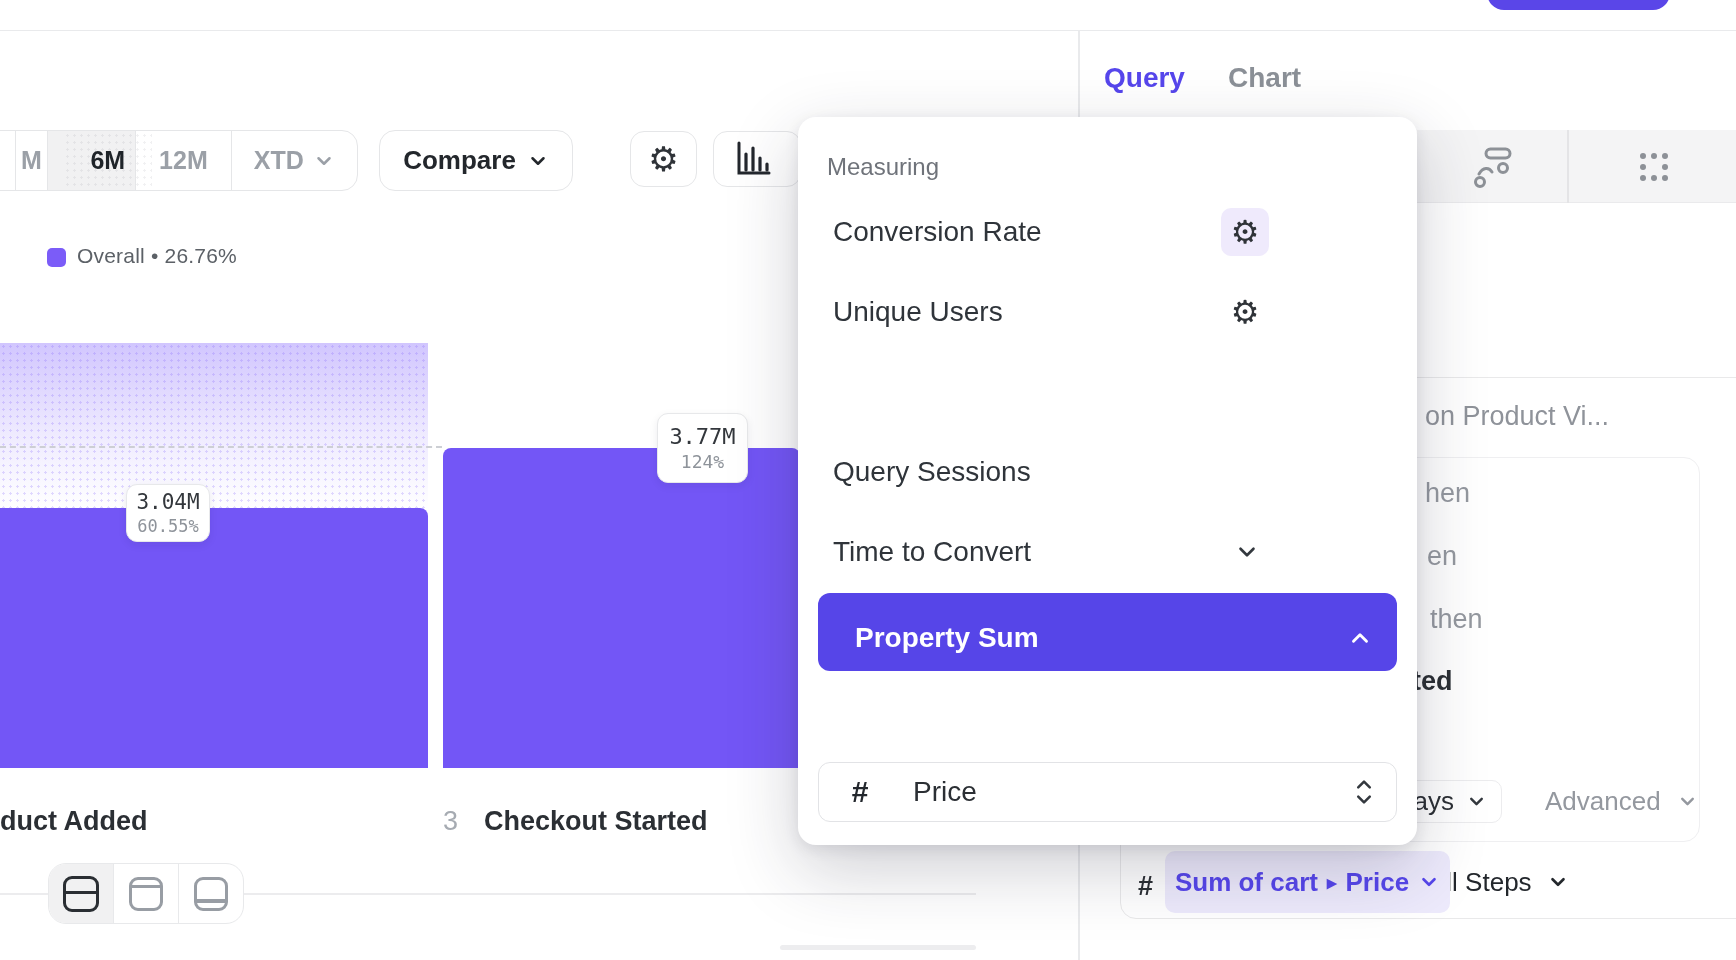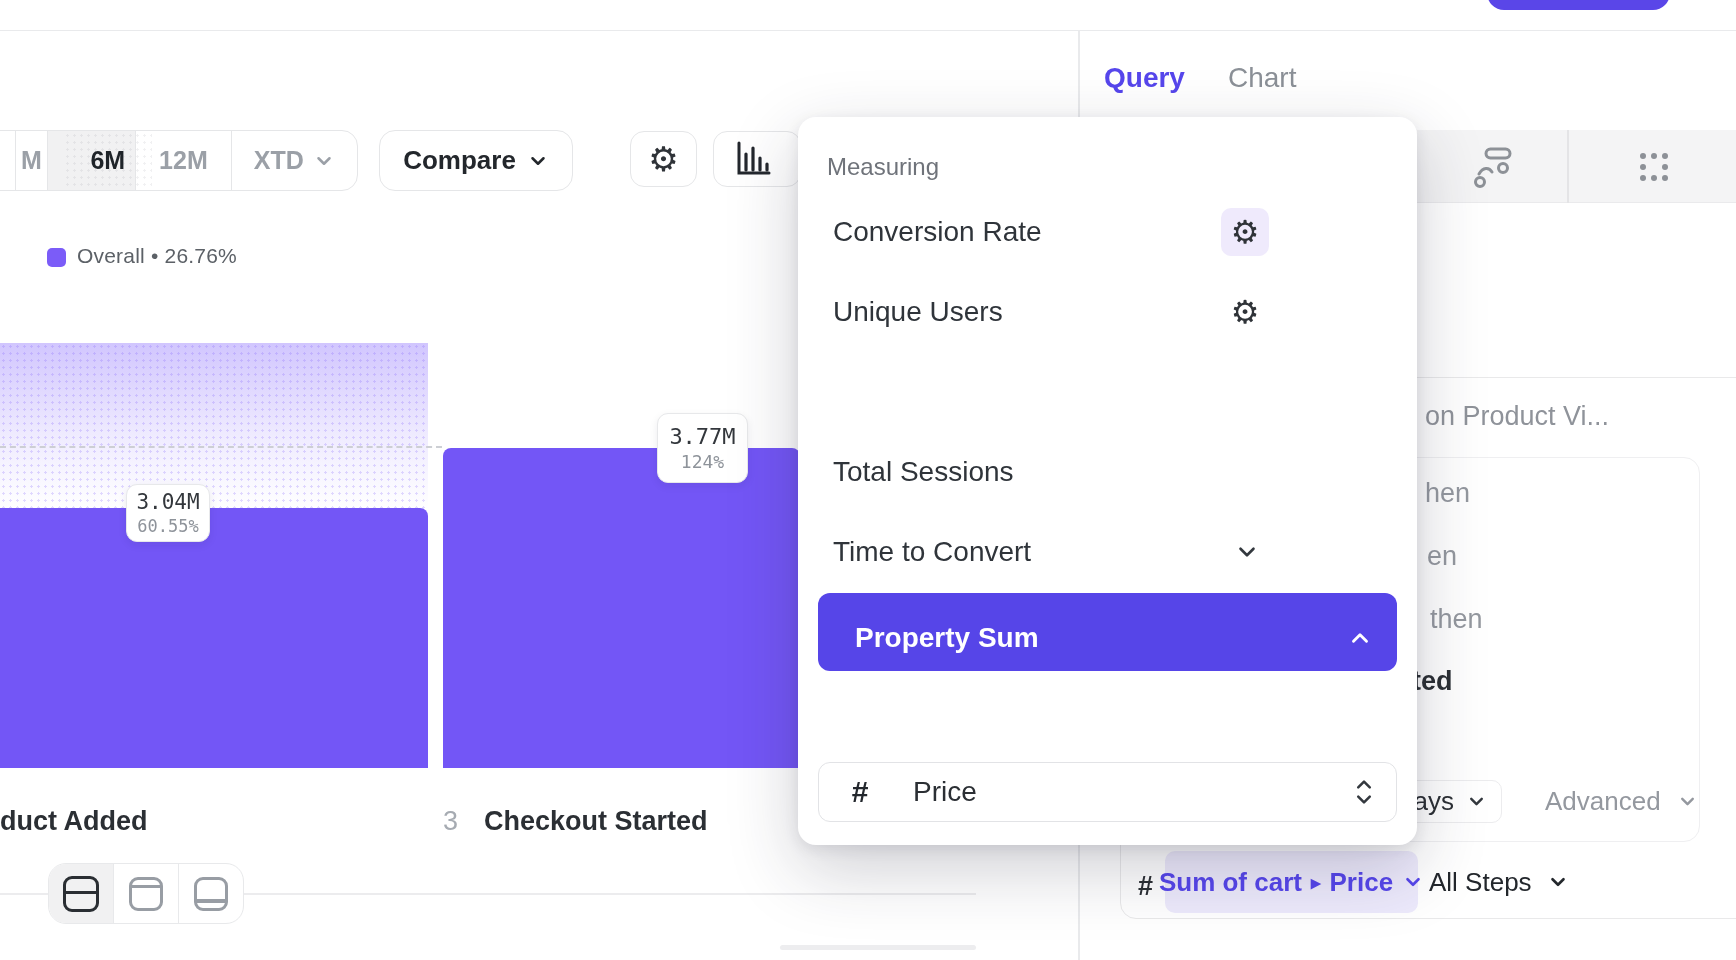--- a/index.html
+++ b/index.html
@@ -77,21 +77,21 @@
   .tgl-dark::after { content:""; position:absolute; left:0; right:0; top:12px; height:3.5px; background:#2a2e33; }
   .tgl-gray { border:3px solid #989da4; width:34px; height:34px; }
   .tgl-top::after { content:""; position:absolute; left:0; right:0; top:5px; height:3px; background:#989da4; }
   .tgl-bot::after { content:""; position:absolute; left:0; right:0; bottom:5px; height:4px; background:#989da4; }
   .bottom-sliver { left:780px; top:945px; width:196px; height:5px; border-radius:3px; background:#ededef; }
 
   
   .vdivider { left:1078px; top:31px; width:1.5px; height:929px; background:#e9eaec; }
   .tab { top:62px; font-size:28px; white-space:nowrap; }
   .tab-query { left:1104px; color:#5646ec; font-weight:600; }
-  .tab-chart { left:1228px; color:#8b9097; font-weight:400; }
+  .tab-chart { left:1228px; color:#8b9097; font-weight:700; }
   .tab-underline { left:1102px; top:118px; width:77px; height:7px; border-radius:3.5px; background:#5646ec; }
   .rp-toolbar { left:1417px; top:130px; width:319px; height:73px; background:#f4f4f5;
     border-bottom:1.5px solid #eaeaec; }
   .rp-tb-div { left:1567px; top:130px; width:1.5px; height:73px; background:#e4e4e6; }
   .icon-slot { display:flex; align-items:center; justify-content:center; }
   .flows-slot { left:1468px; top:142px; width:52px; height:50px; }
   .grid-slot { left:1628px; top:142px; width:52px; height:50px; }
 
   .outer-card { left:1120px; top:377px; width:660px; height:542px; border:1.5px solid #e9e9ea; border-radius:16px; }
   .inner-card { left:1142px; top:457px; width:558px; height:385px; border:1.5px solid #efeff1; border-radius:16px; }
@@ -99,21 +99,21 @@
   .frag { font-size:27px; color:#94989f; font-weight:500; white-space:nowrap; }
   .frag-dark { color:#2b2f34; font-weight:600; }
   .days-btn { left:1392px; top:780px; width:110px; height:43px; border-radius:10px;
     border:1.5px solid #ececee; background:#fff; display:flex; align-items:center;
     justify-content:flex-end; gap:12px; padding-right:14px;
     font-size:26px; color:#2b2f34; font-weight:500; }
   .advanced { left:1545px; top:786px; display:flex; align-items:center; gap:16px;
     font-size:26px; color:#94989f; font-weight:500; }
 
   .hash-pre { left:1138px; top:871px; font-size:27px; font-weight:600; color:#2b2f34; }
-  .sum-chip { left:1165px; top:851px; width:253px; height:62px; border-radius:10px;
+  .sum-chip { left:1165px; top:851px; width:285px; height:62px; border-radius:10px;
     background:#edeafc; display:flex; align-items:center; justify-content:center; gap:9px;
     color:#5646ec; font-size:26px; font-weight:600; white-space:nowrap; z-index:2; }
   .sum-chip .arrow { font-size:19px; }
   .all-steps { left:1429px; top:860px; height:44px; display:flex; align-items:center; gap:15px;
     font-size:26px; font-weight:500; color:#23272c; white-space:nowrap; }
 
   
   .dropdown { left:798px; top:117px; width:619px; height:728px; background:#fff;
     border-radius:18px; box-shadow:0 24px 70px rgba(35,35,60,0.22), 0 4px 14px rgba(35,35,60,0.10);
     z-index:50; }
@@ -307,21 +307,21 @@
           <span class="gear-glyph" style="font-size:32px">⚙</span>
         </span>
     </div>
     <div class="abs dd-item" style="top:155px">
       <span>Unique Users</span>
       <span class="dd-gearbox">
           <span class="gear-glyph" style="font-size:32px">⚙</span>
         </span>
     </div>
     <div class="abs dd-item" style="top:315px">
-      <span>Total Sessions</span>
+      <span>Query Sessions</span>
     </div>
     <div class="abs dd-item" style="top:395px">
       <span>Time to Convert</span>
       <span class="dd-chev">
           <svg width="26" height="26" viewBox="0 0 20 20">
             <path d="M5 7.5l5 5 5-5" fill="none" stroke="#33383e" stroke-width="2" stroke-linecap="round" stroke-linejoin="round"></path>
           </svg>
         </span>
     </div>
 

